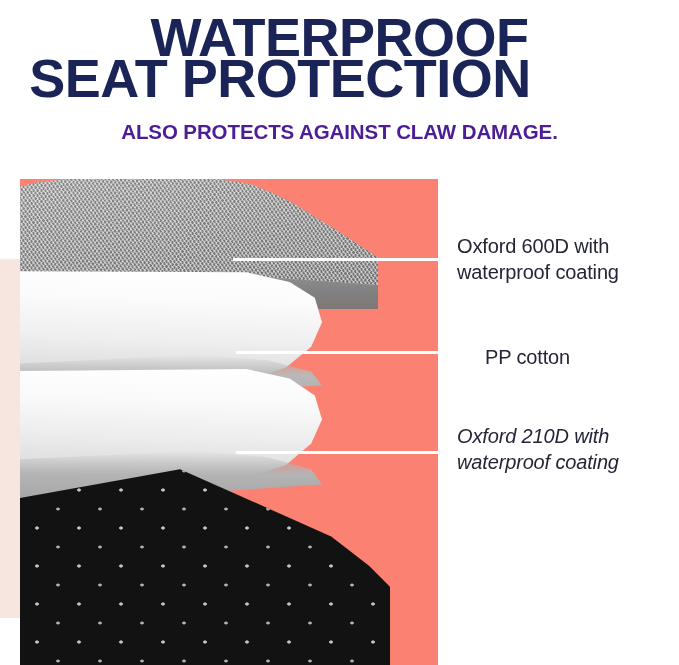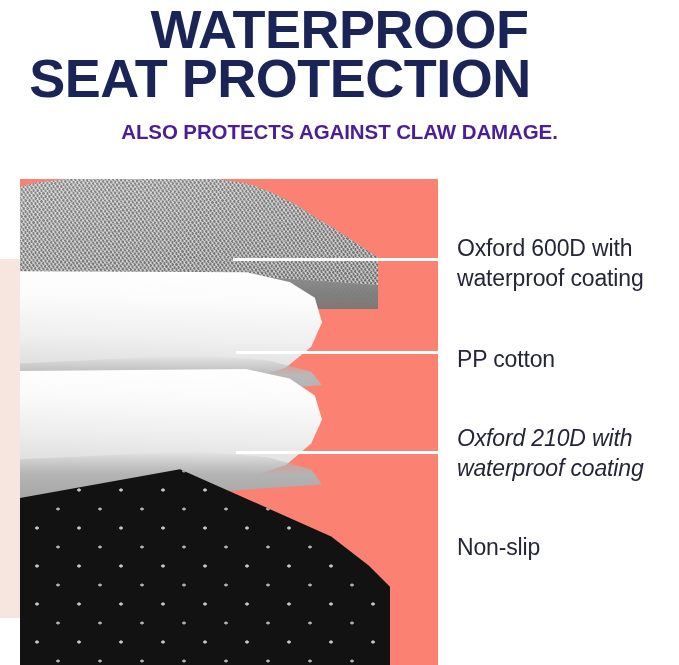--- a/index.html
+++ b/index.html
@@ -17,21 +17,21 @@
     background:#ffffff; z-index:40;
   }
   .title-line {
     text-align:center;
     font-weight:bold;
     line-height:0.94;
     letter-spacing:-0.5px;
     white-space:nowrap;
   }
   #title-1 {
-    position:absolute; left:0; top:4px; width:679px;
+    position:absolute; left:0; top:12px; width:679px;
     font-size:54px;
   }
   #title-2 {
     position:absolute; left:0; top:53px; width:560px;
     font-size:54px;
   }
   #subtitle {
     position:absolute; left:0; top:120px; width:679px;
     text-align:center;
     font-size:20.5px;
@@ -132,21 +132,21 @@
   .connector {
     position:absolute; height:3px; z-index:30;
   }
 
   
   #labels {
     position:absolute; left:457px; top:179px; width:222px; height:486px; z-index:35;
   }
   .label {
     position:absolute; left:0;
-    font-size:23px;
+    font-size:20px;
     line-height:1.32;
     letter-spacing:-0.15px;
     font-weight:400;
   }
 </style>
 </head>
 <body style="background: rgb(255, 255, 255);">
 
 <div id="header">
   <div id="title-1" class="title-line" style="color: rgb(26, 36, 86);">WATERPROOF</div>
@@ -173,23 +173,22 @@
 
 <div class="connector" style="left: 233px; top: 258px; width: 205px; background: rgb(255, 255, 255);"></div>
 <div class="connector" style="left: 236px; top: 351px; width: 202px; background: rgb(255, 255, 255);"></div>
 <div class="connector" style="left: 236px; top: 451px; width: 202px; background: rgb(255, 255, 255);"></div>
 
 <div id="labels">
   <div class="label" style="top: 54px; color: rgb(37, 37, 56);">
     <div>Oxford 600D with</div>
     <div>waterproof coating</div>
   </div>
-  <div class="label" style="top: 165px; color: rgb(37, 37, 56);">
+  <div class="label" style="top: 165px; color: rgb(37, 37, 56); margin-left: 28px;">
     <div>PP cotton</div>
   </div>
   <div class="label" style="top: 244px; color: rgb(37, 37, 56); font-style: italic;">
     <div>Oxford 210D with</div>
     <div>waterproof coating</div>
   </div>
   <div class="label" style="top: 353px; color: rgb(37, 37, 56);">
-    <div>Non-slip</div>
   </div>
 </div>
 
 </body></html>

